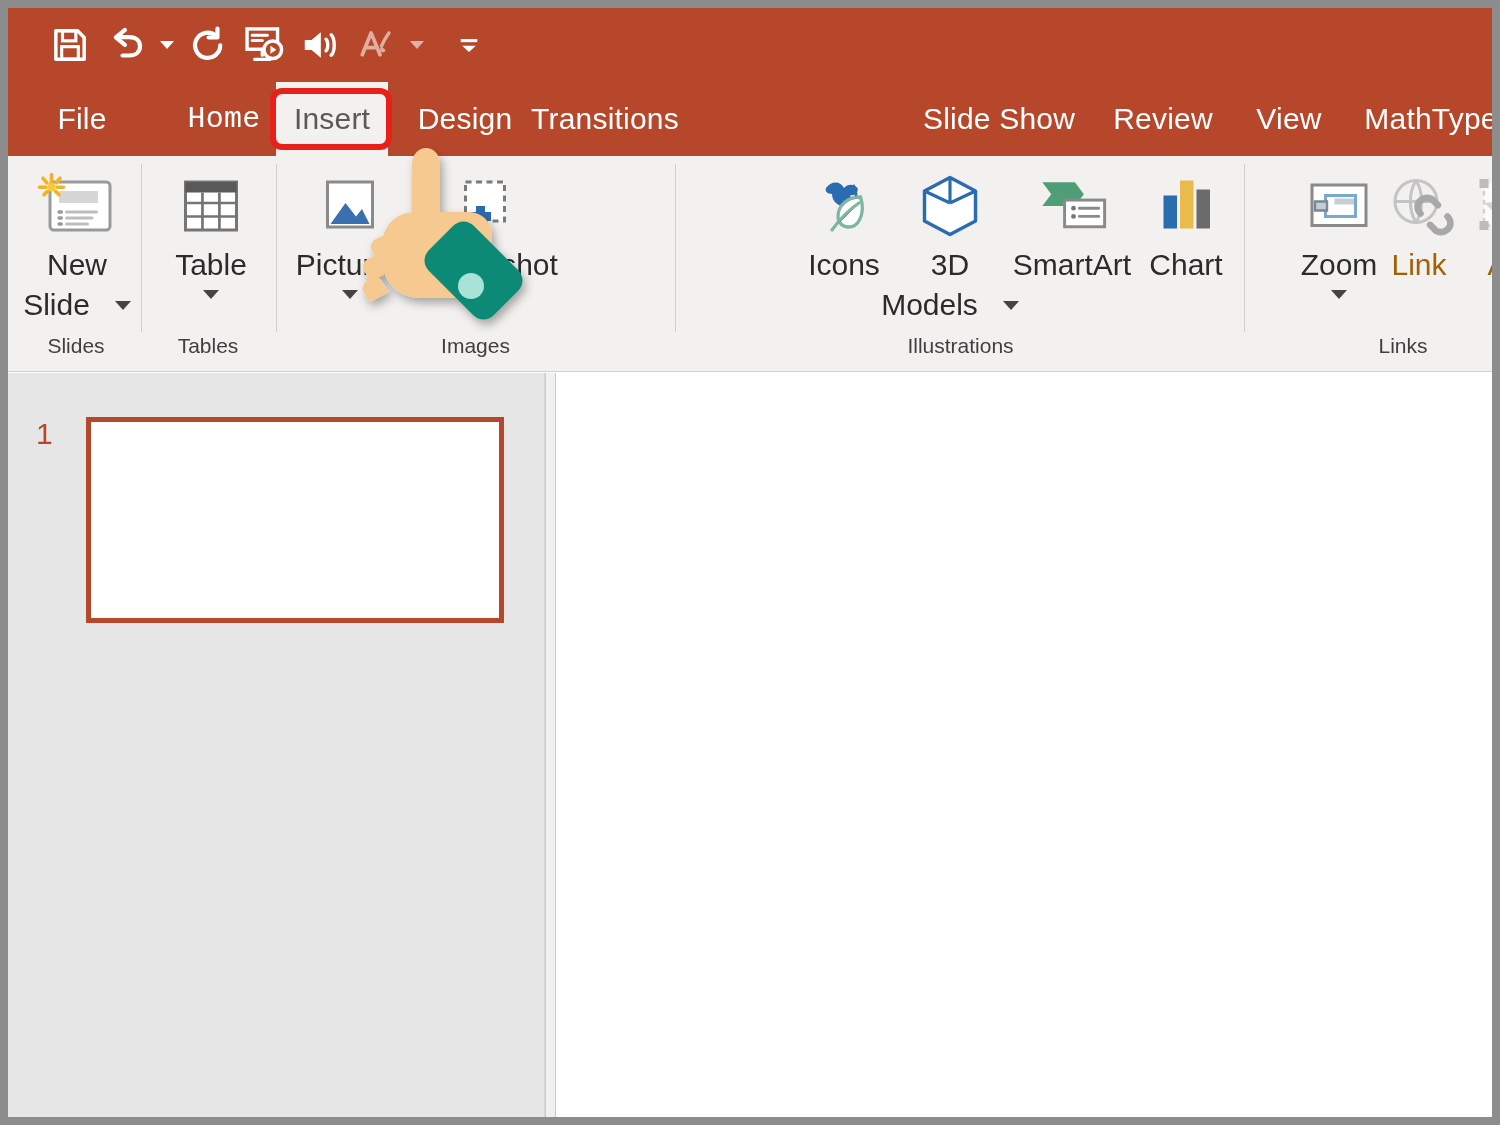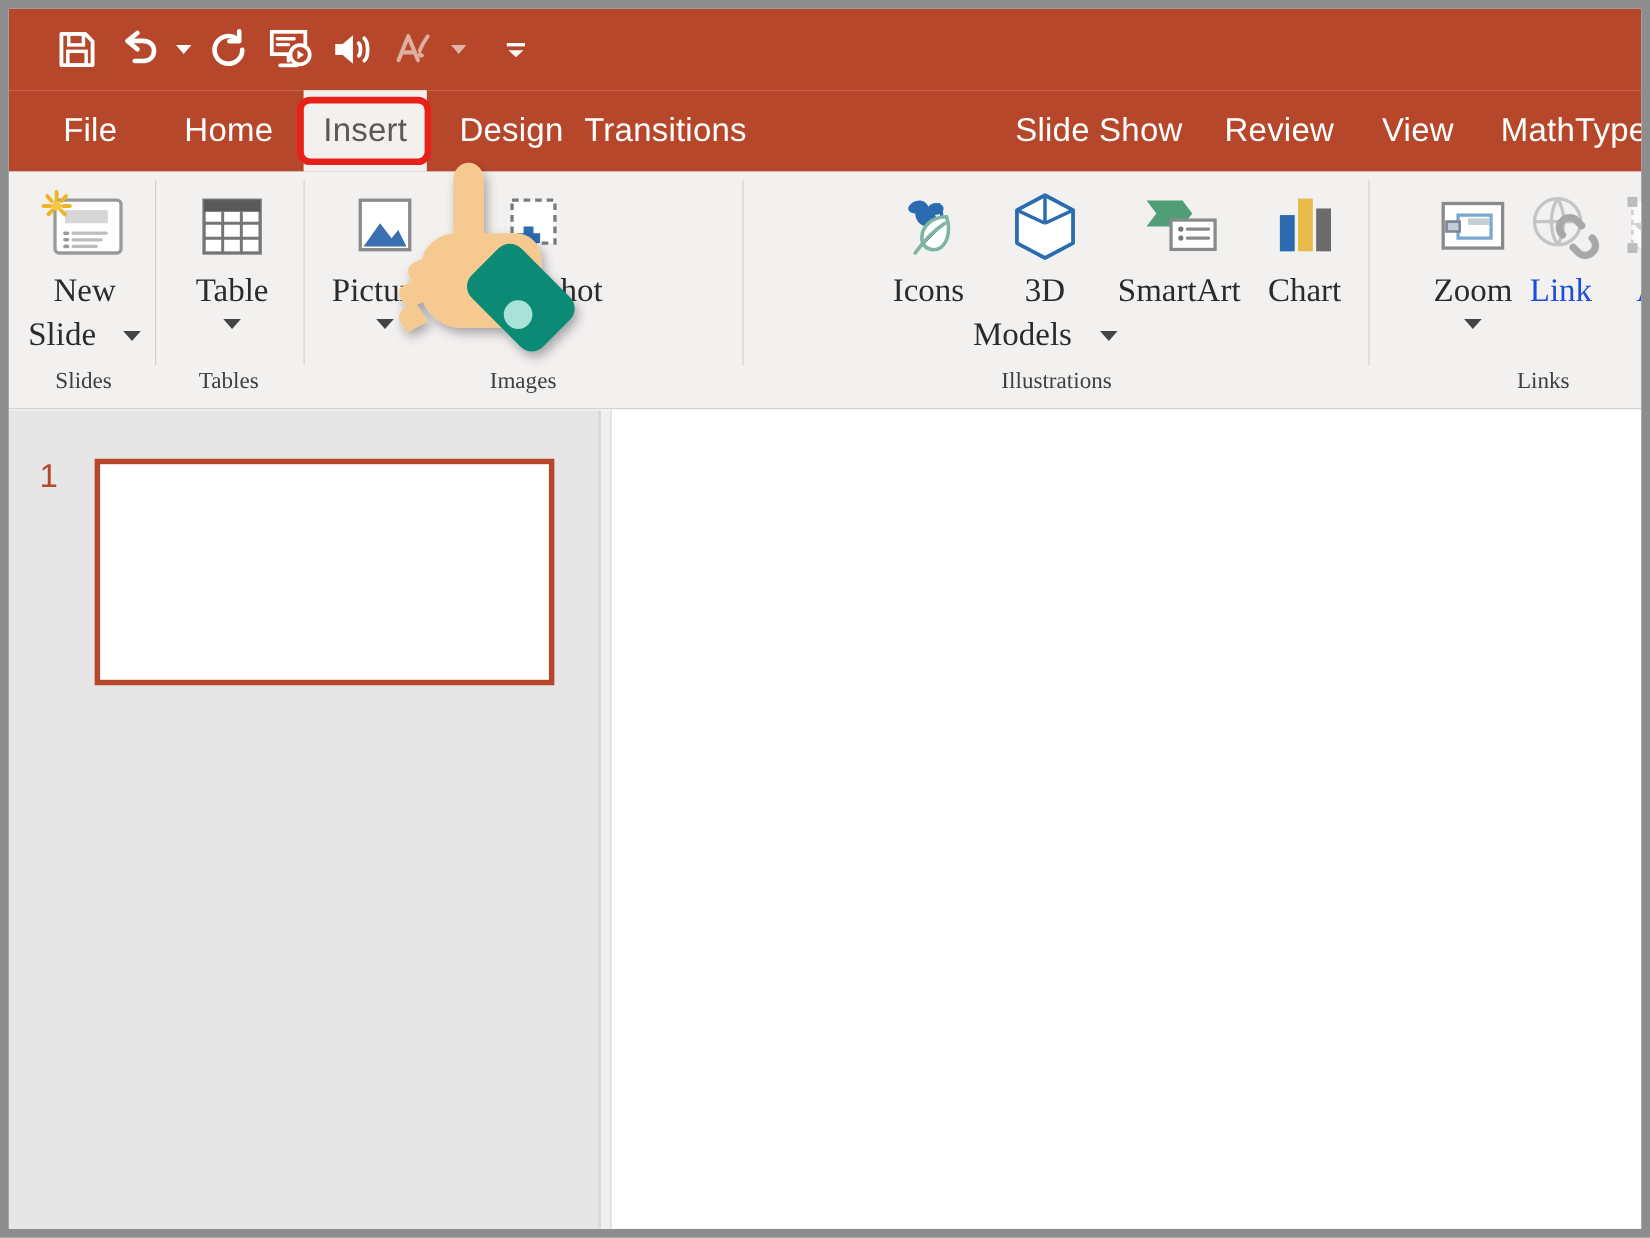--- a/index.html
+++ b/index.html
@@ -77,21 +77,20 @@
     pointer-events: none;
     z-index: 40;
   }
 
   
   .ribbon {
     position: absolute; left: 0; top: 148px;
     width: 1484px; height: 216px;
     background: #f3f1f0;
     border-bottom: 1px solid #d2d0ce;
-    font-family: Liberation Serif, serif;
   }
   .rib-sep {
     position: absolute; top: 8px;
     width: 1px; height: 168px;
     background: #d0cecc;
   }
   .grp-label {
     position: absolute; top: 178px;
     font-size: 21px; color: #3f3f3f;
     text-align: center;
@@ -107,21 +106,21 @@
     height: 78px;
     display: flex; align-items: flex-end; justify-content: center;
   }
   .bigbtn .lbl {
     margin-top: 6px;
     font-size: 30px; color: #2b2b2b;
     line-height: 1.14;
     text-align: center;
     white-space: nowrap;
   }
-  .bigbtn.disabled .lbl { color: #1d4ed8; }
+  .bigbtn.disabled .lbl { color: #a16207; }
   .lbl-row { display: flex; align-items: center; justify-content: center; gap: 25px; }
   .caret-g {
     width: 0; height: 0;
     border-left: 8px solid transparent;
     border-right: 8px solid transparent;
     border-top: 9px solid #444;
   }
   .caret-g.std { margin-top: 2px; }
 
   
@@ -240,21 +239,21 @@
           <path d="M5.2 11.6h11.6L11 17z" fill="#fff"></path>
         </svg>
       </div>
     </div>
   </div>
 
   <div class="tabstrip">
     <div class="tab" style="left:34px;width:80px;position:absolute;">
         <span>File</span>
       </div>
-    <div class="tab" style="left:140px;width:120px;position:absolute;">
+    <div class="tab" style="left:156px;width:120px;position:absolute;font-family:Liberation Mono, monospace;">
         <span>Home</span>
       </div>
     <div class="tab active" style="left:268px;width:112px;position:absolute;">
         <span>Insert</span>
       </div>
     <div class="tab" style="left:392px;width:130px;position:absolute;">
         <span>Design</span>
       </div>
     <div class="tab" style="left:511px;width:172px;position:absolute;">
         <span>Transitions</span>

